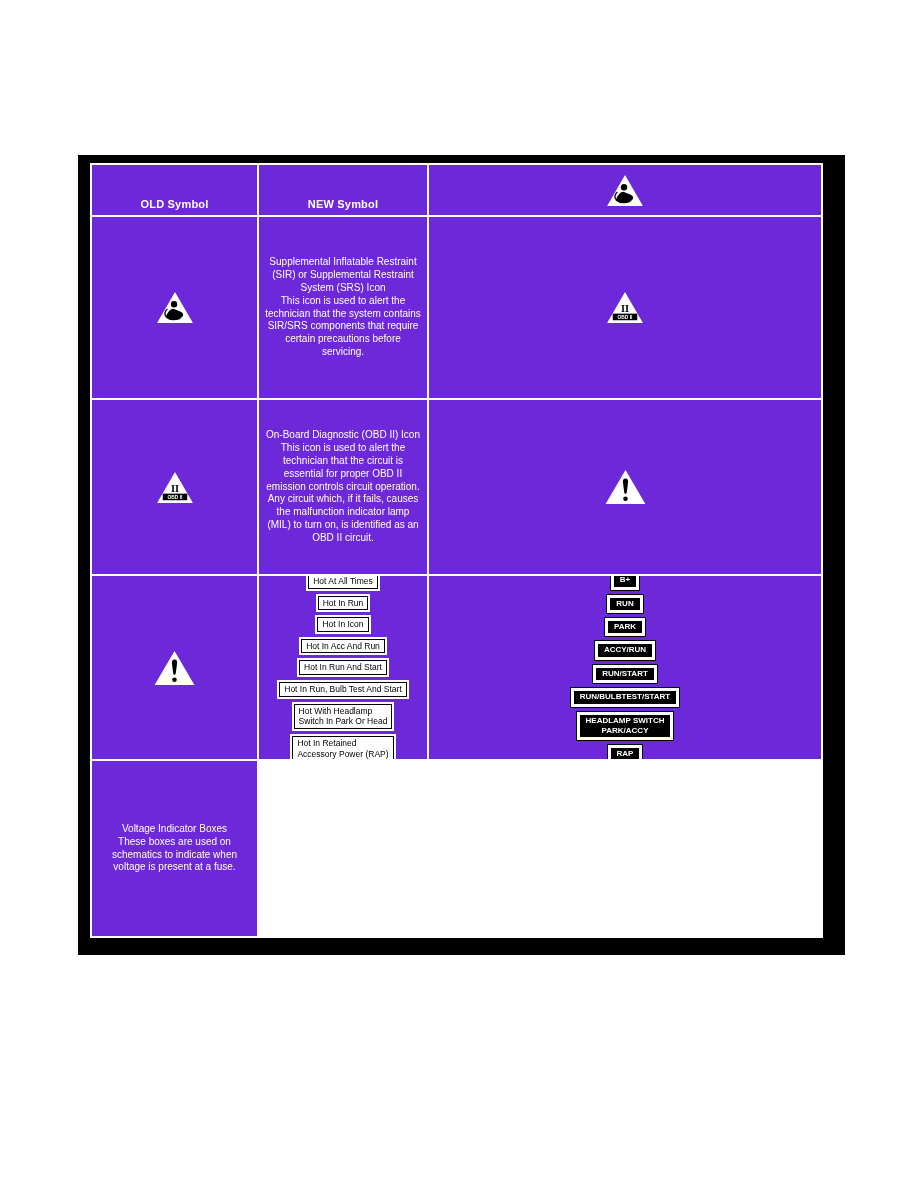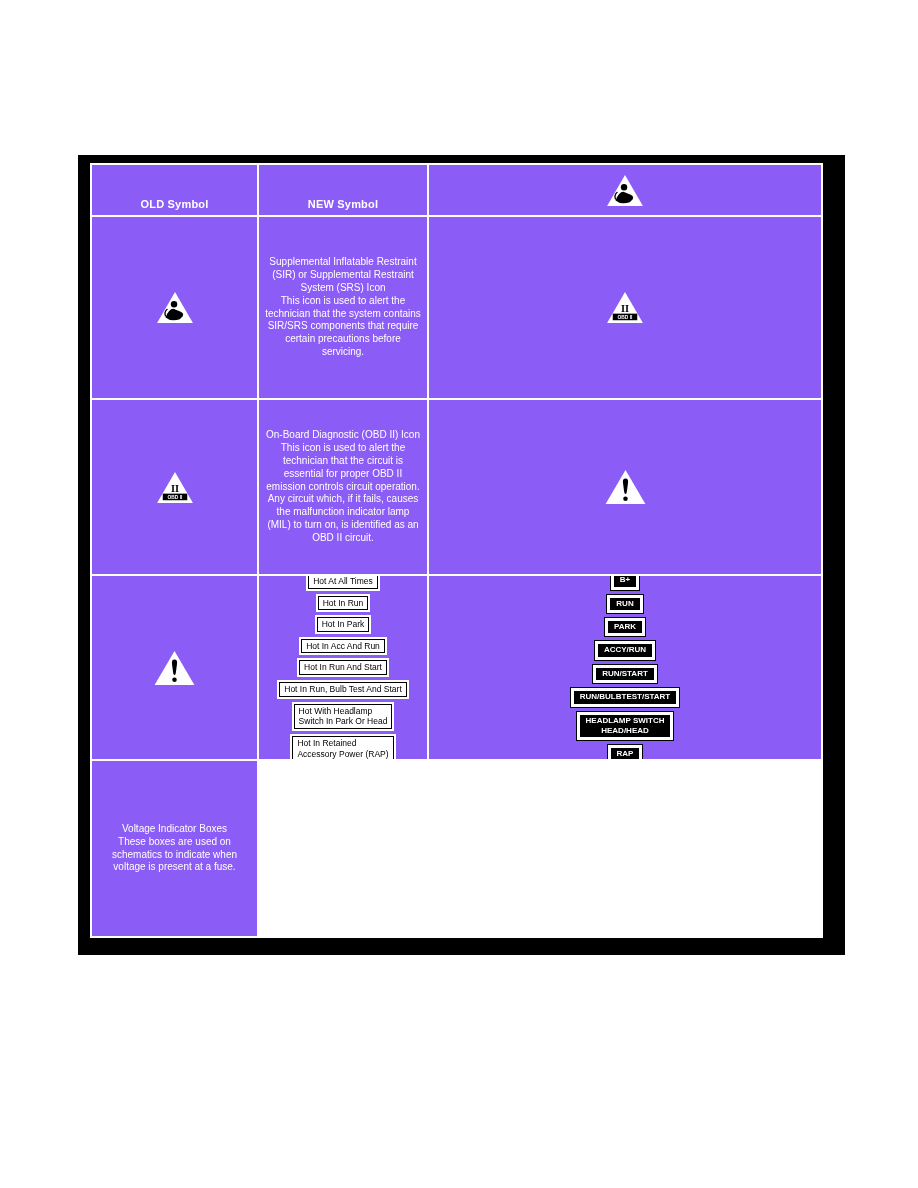--- a/index.html
+++ b/index.html
@@ -11,21 +11,21 @@
     position:absolute;left:78px;top:155px;width:767px;height:800px;
     background:#000000;box-sizing:border-box;padding:8px 22px 11px 12px;
   }
   .tbl{
     display:grid;
     grid-template-columns:165px 168px 1fr;
     grid-template-rows:50px 181px 174px 183px 175px;
     gap:2px;background:#ffffff;border:2px solid #ffffff;
     width:100%;height:775px;box-sizing:border-box;
   }
-  .cell{background:#8b5cf6;box-sizing:border-box;overflow:hidden;}
+  .cell{background:#6d28d9;box-sizing:border-box;overflow:hidden;}
   .hcell{
     display:flex;align-items:flex-end;justify-content:center;
     padding-bottom:5px;font-weight:bold;font-size:11px;letter-spacing:.2px;
   }
   .symcell{display:flex;align-items:center;justify-content:center;}
   .desccell{
     display:flex;flex-direction:column;align-items:center;justify-content:center;
     text-align:center;font-size:10px;line-height:1.28;padding:0 5px;
   }
   .desc-title,.desc-body{max-width:392px;}
@@ -110,38 +110,38 @@
       <svg width="43" height="36" viewBox="0 0 44 38">
         <polygon points="22,1 43,37 1,37" fill="#ffffff"></polygon>
         <path d="M22 10 q3.2 0 2.7 4.2 l-1.3 10.2 q-0.3 2.1 -1.4 2.1 q-1.1 0 -1.4 -2.1 l-1.3 -10.2 q-0.5 -4.2 2.7 -4.2 z" fill="#000000"></path>
         <circle cx="22" cy="31.5" r="2.4" fill="#000000"></circle>
       </svg>
     </div>
 
     <div class="cell symcell vstack">
         <span class="vbox-old">Hot At All Times</span>
         <span class="vbox-old">Hot In Run</span>
-        <span class="vbox-old">Hot In Park</span>
+        <span class="vbox-old">Hot In Icon</span>
         <span class="vbox-old">Hot In Acc And Run</span>
         <span class="vbox-old">Hot In Run And Start</span>
         <span class="vbox-old">Hot In Run, Bulb Test And Start</span>
         <span class="vbox-old ml">Hot With Headlamp
 Switch In Park Or Head</span>
         <span class="vbox-old ml">Hot In Retained
 Accessory Power (RAP)</span>
       </div>
     <div class="cell symcell vstack">
         <span class="vbox-new">B+</span>
         <span class="vbox-new">RUN</span>
         <span class="vbox-new">PARK</span>
         <span class="vbox-new">ACCY/RUN</span>
         <span class="vbox-new">RUN/START</span>
         <span class="vbox-new">RUN/BULBTEST/START</span>
         <span class="vbox-new ml">HEADLAMP SWITCH
-HEAD/HEAD</span>
+PARK/ACCY</span>
         <span class="vbox-new">RAP</span>
       </div>
     <div class="cell desccell">
       <div class="desc-title">Voltage Indicator Boxes</div>
       <div class="desc-body">These boxes are used on schematics to indicate when voltage is present at a fuse.</div>
     </div>
 
   </div>
 </div>
 

